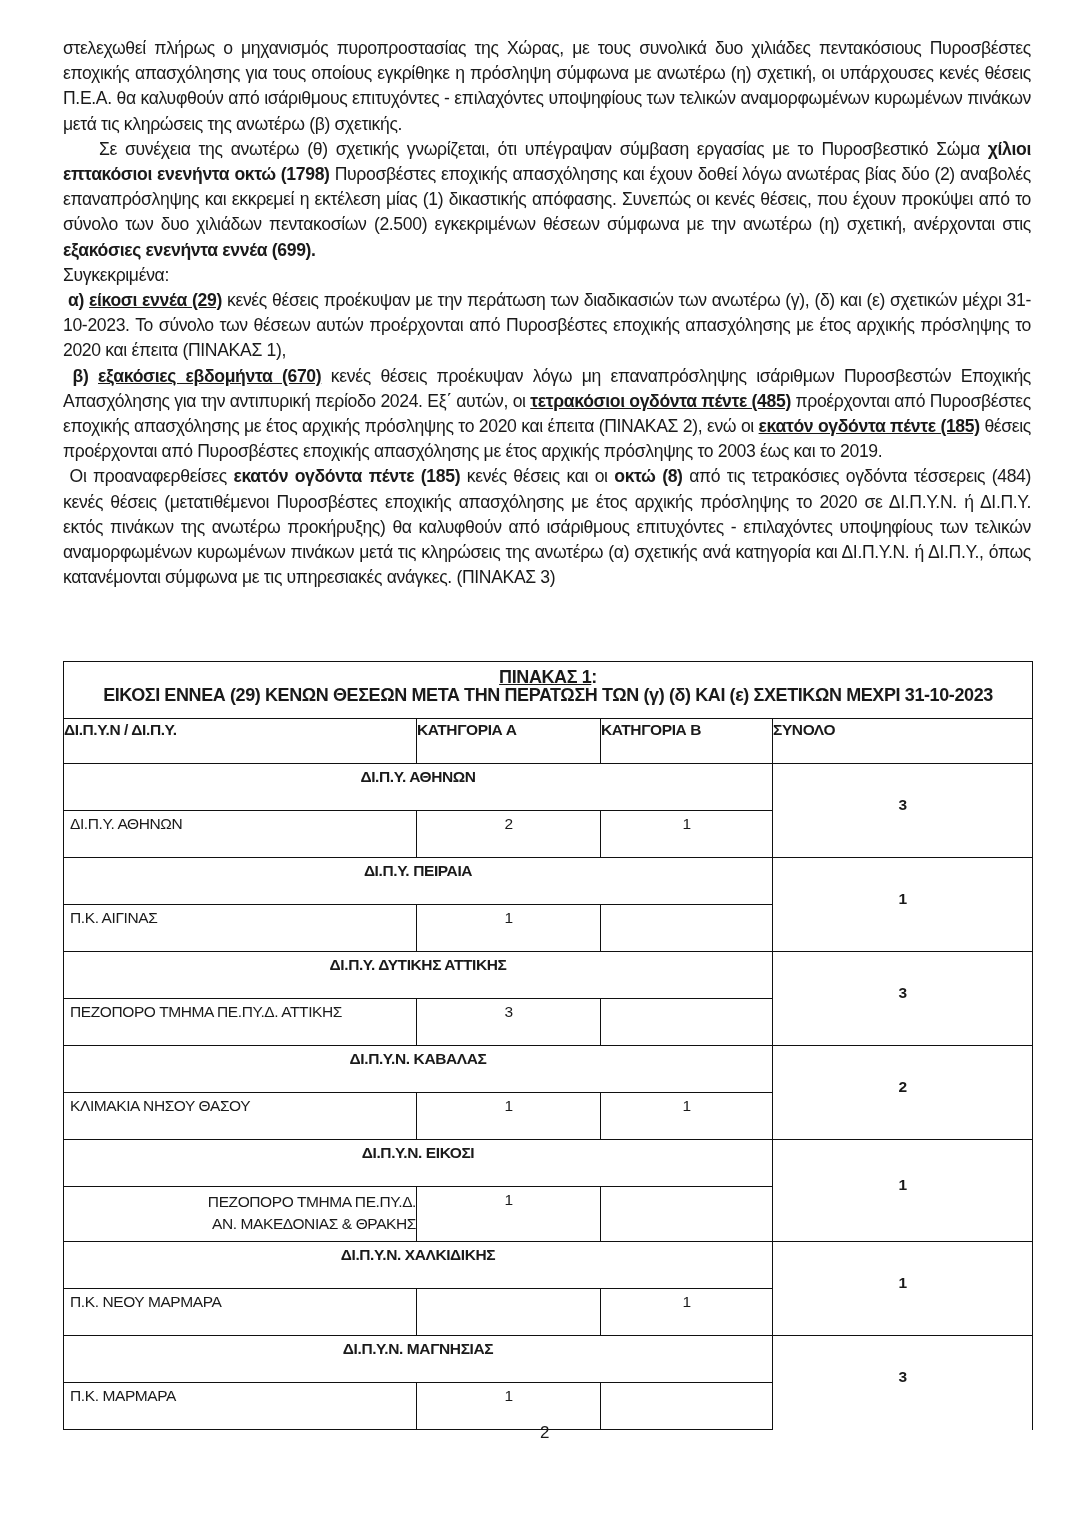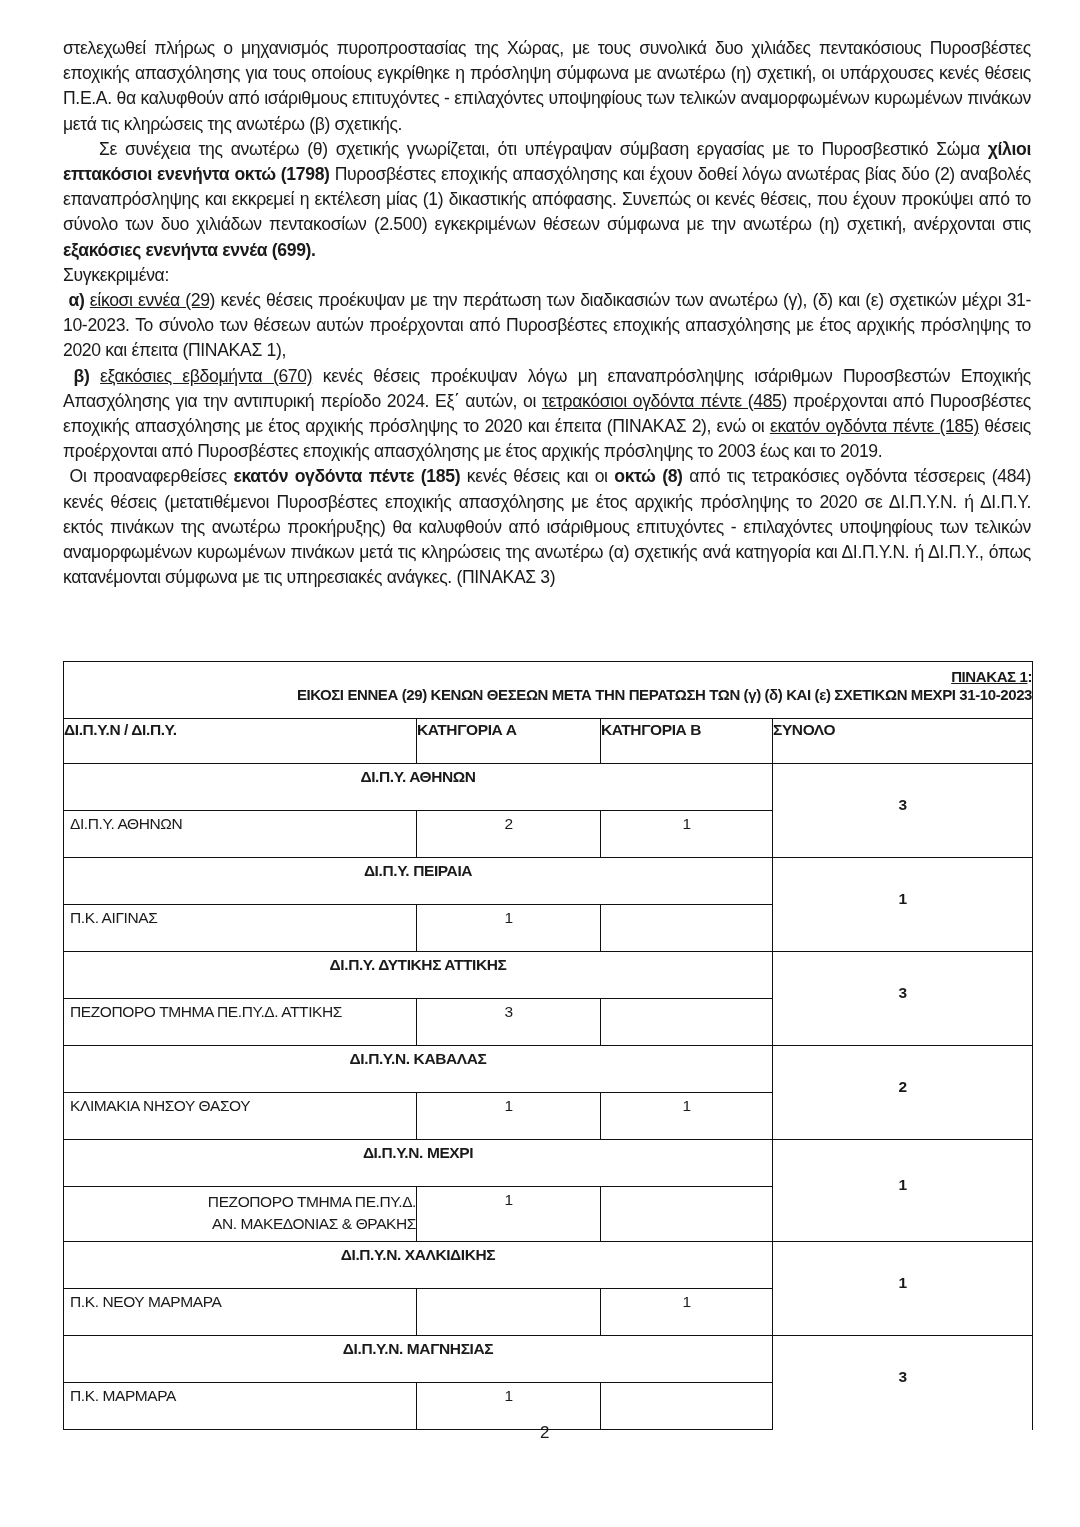--- a/index.html
+++ b/index.html
@@ -6,26 +6,26 @@
   body { width: 1080px; height: 1527px; position: relative; overflow: hidden;
          font-family: "Liberation Sans", "DejaVu Sans", sans-serif; color: #1a1a1a; }
   .page { position: absolute; left: 0; top: 7px; width: 1053px; height: 1527px; }
 
   .body-text { position: absolute; left: 63px; top: 29px; width: 968px;
                font-size: 17.6px; line-height: 25.2px; text-align: justify;
                font-stretch: condensed; letter-spacing: -0.35px; }
   .body-text p { margin: 0; }
   .indent { text-indent: 36px; }
   .b { font-weight: bold; }
-  .bu { font-weight: normal; text-decoration: underline; }
+  .bu { font-weight: bold; text-decoration: underline; }
 
   table.t1 { position: absolute; left: 63px; top: 654px; width: 969px;
              border-collapse: collapse; font-size: 15.5px; letter-spacing: -0.4px; table-layout: fixed; }
   table.t1 td { border: 1.6px solid #111; padding: 0; vertical-align: top; }
-  .title-cell { height: 50px; text-align: right; font-weight: bold; font-size: 15px; line-height: 18px; padding-top: 6px !important; }
+  .title-cell { height: 50px; text-align: center; font-weight: bold; font-size: 18px; line-height: 18px; padding-top: 6px !important; }
   .title-cell .u { text-decoration: underline; }
   .hdr { height: 42px; text-align: left; font-weight: bold; padding-top: 2px !important; }
   .grp { height: 42px; text-align: center; font-weight: bold; padding-top: 4px !important; border-right: 1.6px solid #111; }
   .sub { height: 42px; padding-top: 4px !important; }
   .sub.name { padding-left: 6px !important; }
   .sub.num { text-align: center; }
   .tot { text-align: center; font-weight: bold; vertical-align: middle !important; padding-bottom: 12px !important; }
   .sub.tall { height: 50px; line-height: 22px; text-align: right; }
   .open-bottom { border-bottom: none !important; }
 
@@ -99,21 +99,21 @@
       <td class="grp" colspan="3">ΔΙ.Π.Υ.Ν. ΚΑΒΑΛΑΣ</td>
       <td class="tot" rowspan="2">2</td>
     </tr>
     <tr>
       <td class="sub name">ΚΛΙΜΑΚΙΑ ΝΗΣΟΥ ΘΑΣΟΥ</td>
       <td class="sub num">1</td>
       <td class="sub num">1</td>
     </tr>
 
     <tr>
-      <td class="grp" colspan="3">ΔΙ.Π.Υ.Ν. ΜΕΧΡΙ</td>
+      <td class="grp" colspan="3">ΔΙ.Π.Υ.Ν. ΕΙΚΟΣΙ</td>
       <td class="tot" rowspan="2">1</td>
     </tr>
     <tr>
       <td class="sub name tall"><span>ΠΕΖΟΠΟΡΟ ΤΜΗΜΑ ΠΕ.ΠΥ.Δ.</span><br><span>ΑΝ. ΜΑΚΕΔΟΝΙΑΣ &amp; ΘΡΑΚΗΣ</span></td>
       <td class="sub num">1</td>
       <td class="sub num"></td>
     </tr>
 
     <tr>
       <td class="grp" colspan="3">ΔΙ.Π.Υ.Ν. ΧΑΛΚΙΔΙΚΗΣ</td>

